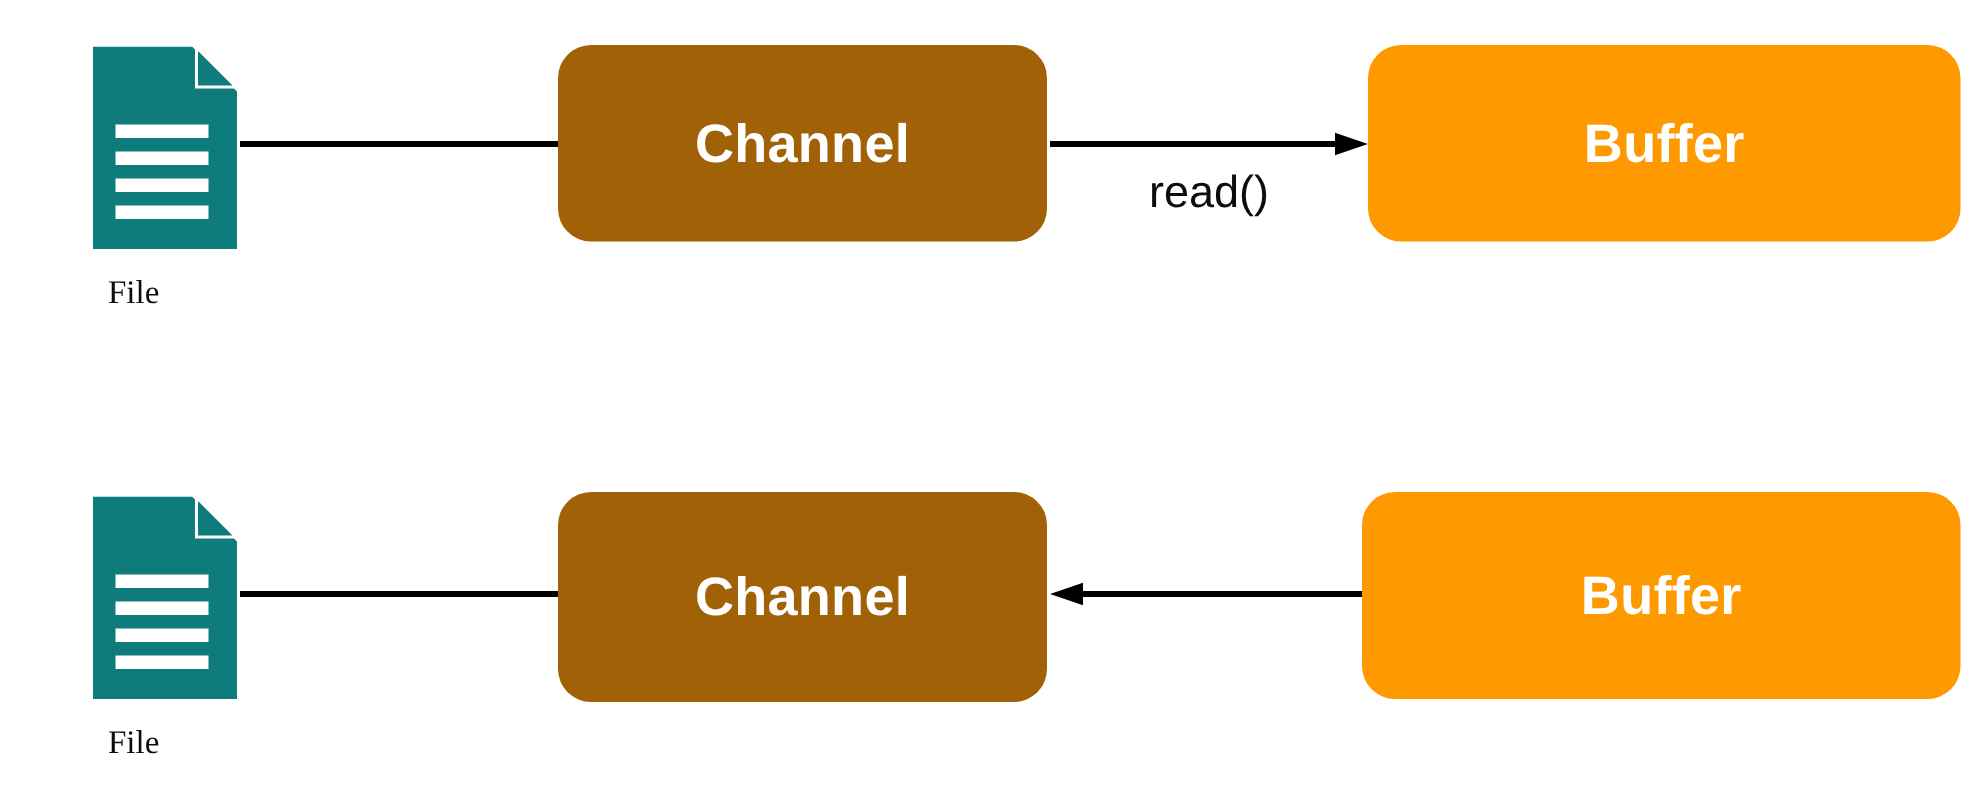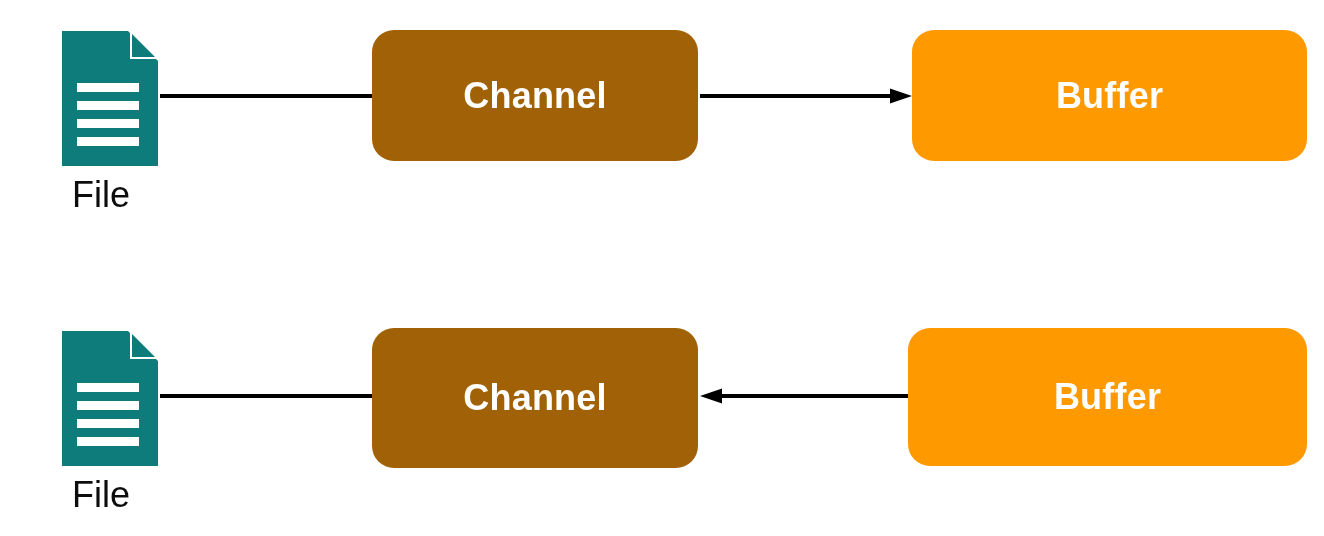--- a/index.html
+++ b/index.html
@@ -33,24 +33,24 @@
   .file-icon svg {
     display: block;
     width: 96px;
     height: 135px;
   }
   .file-label {
     position: absolute;
     left: 10px;
     top: 147px;
     width: 120px;
-    font-size: 36px;
+    font-size: 22px;
     line-height: 34px;
     color: #0d0d0d;
-    font-family: Liberation Sans, sans-serif;
+    font-family: Liberation Serif, serif;
     font-weight: 400;
     white-space: nowrap;
   }
 
   
   .box {
     position: absolute;
     display: flex;
     align-items: center;
     justify-content: center;
@@ -116,20 +116,21 @@
   <div class="box box-channel" style="left:372px; top:30px; width:326px; height:131px;">
     <span class="box-label">Channel</span>
   </div>
 
   <div class="connector" style="left:700px; top:88px;">
     <svg width="212" height="16" viewBox="0 0 212 16" xmlns="http://www.w3.org/2000/svg">
       <line x1="0" y1="8" x2="196" y2="8" stroke="#000000" stroke-width="4"></line>
       <path d="M212 8 L190 0.5 L190 15.5 Z" fill="#000000"></path>
     </svg>
   </div>
+  <div class="edge-label" style="left:700px; top:112px; width:212px;">read()</div>
 
   <div class="box box-buffer" style="left:912px; top:30px; width:395px; height:131px;">
     <span class="box-label">Buffer</span>
   </div>
 
   <div class="file-node" style="left:62px; top:331px;">
     <div class="file-icon">
       <svg viewBox="0 0 96 135" xmlns="http://www.w3.org/2000/svg" aria-hidden="true">
         <path d="M0 0 H66 L96 30 V135 H0 Z" fill="#0e7c7b"></path>
         <path d="M68 0 L96 28 H68 Z" fill="#ffffff"></path>

